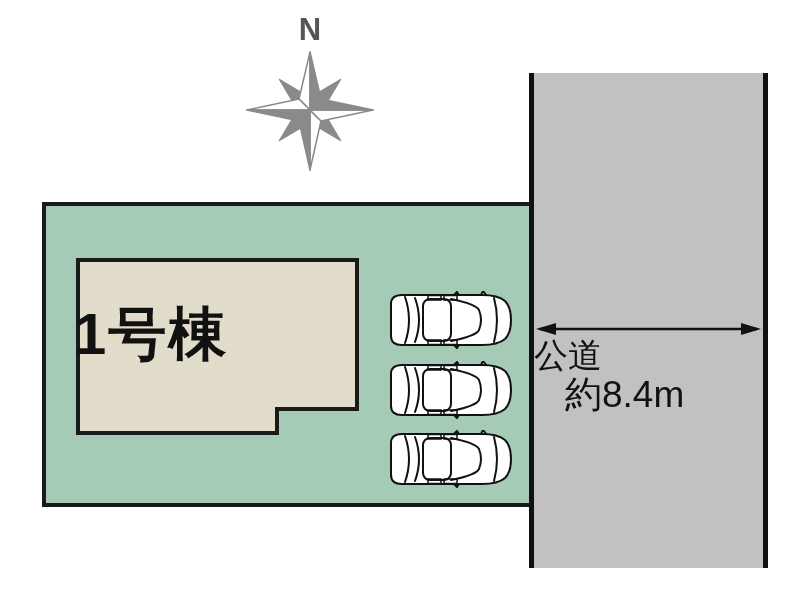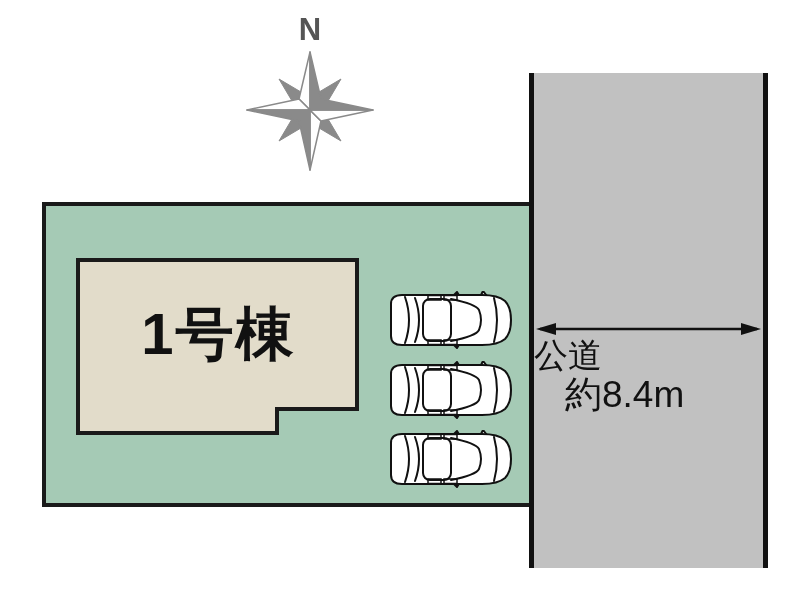--- a/index.html
+++ b/index.html
@@ -26,21 +26,21 @@
   }
   .road-arrow{position:absolute;left:0px;top:246px;width:229px;height:20px;}
   .road-text{
     position:absolute;left:0px;top:262px;width:276px;text-align:left;color:#111111;
   }
   .road-name{font-size:34px;line-height:40px;}
   .road-width{font-size:37px;line-height:40px;margin-left:31px;}
   
   .building{position:absolute;left:74px;top:256px;}
   .building-label{
-    position:absolute;left:74px;top:296px;width:289px;text-align:center;
+    position:absolute;left:74px;top:296px;width:289px;text-align:left;
     font-size:58px;font-weight:600;color:#111111;letter-spacing:2px;white-space:nowrap;
   }
   
   .car{position:absolute;left:386px;width:128px;height:58px;}
   .car1{top:291px;} .car2{top:361px;} .car3{top:430px;}
 </style>
 </head>
 <body>
 
 <div class="canvas">

